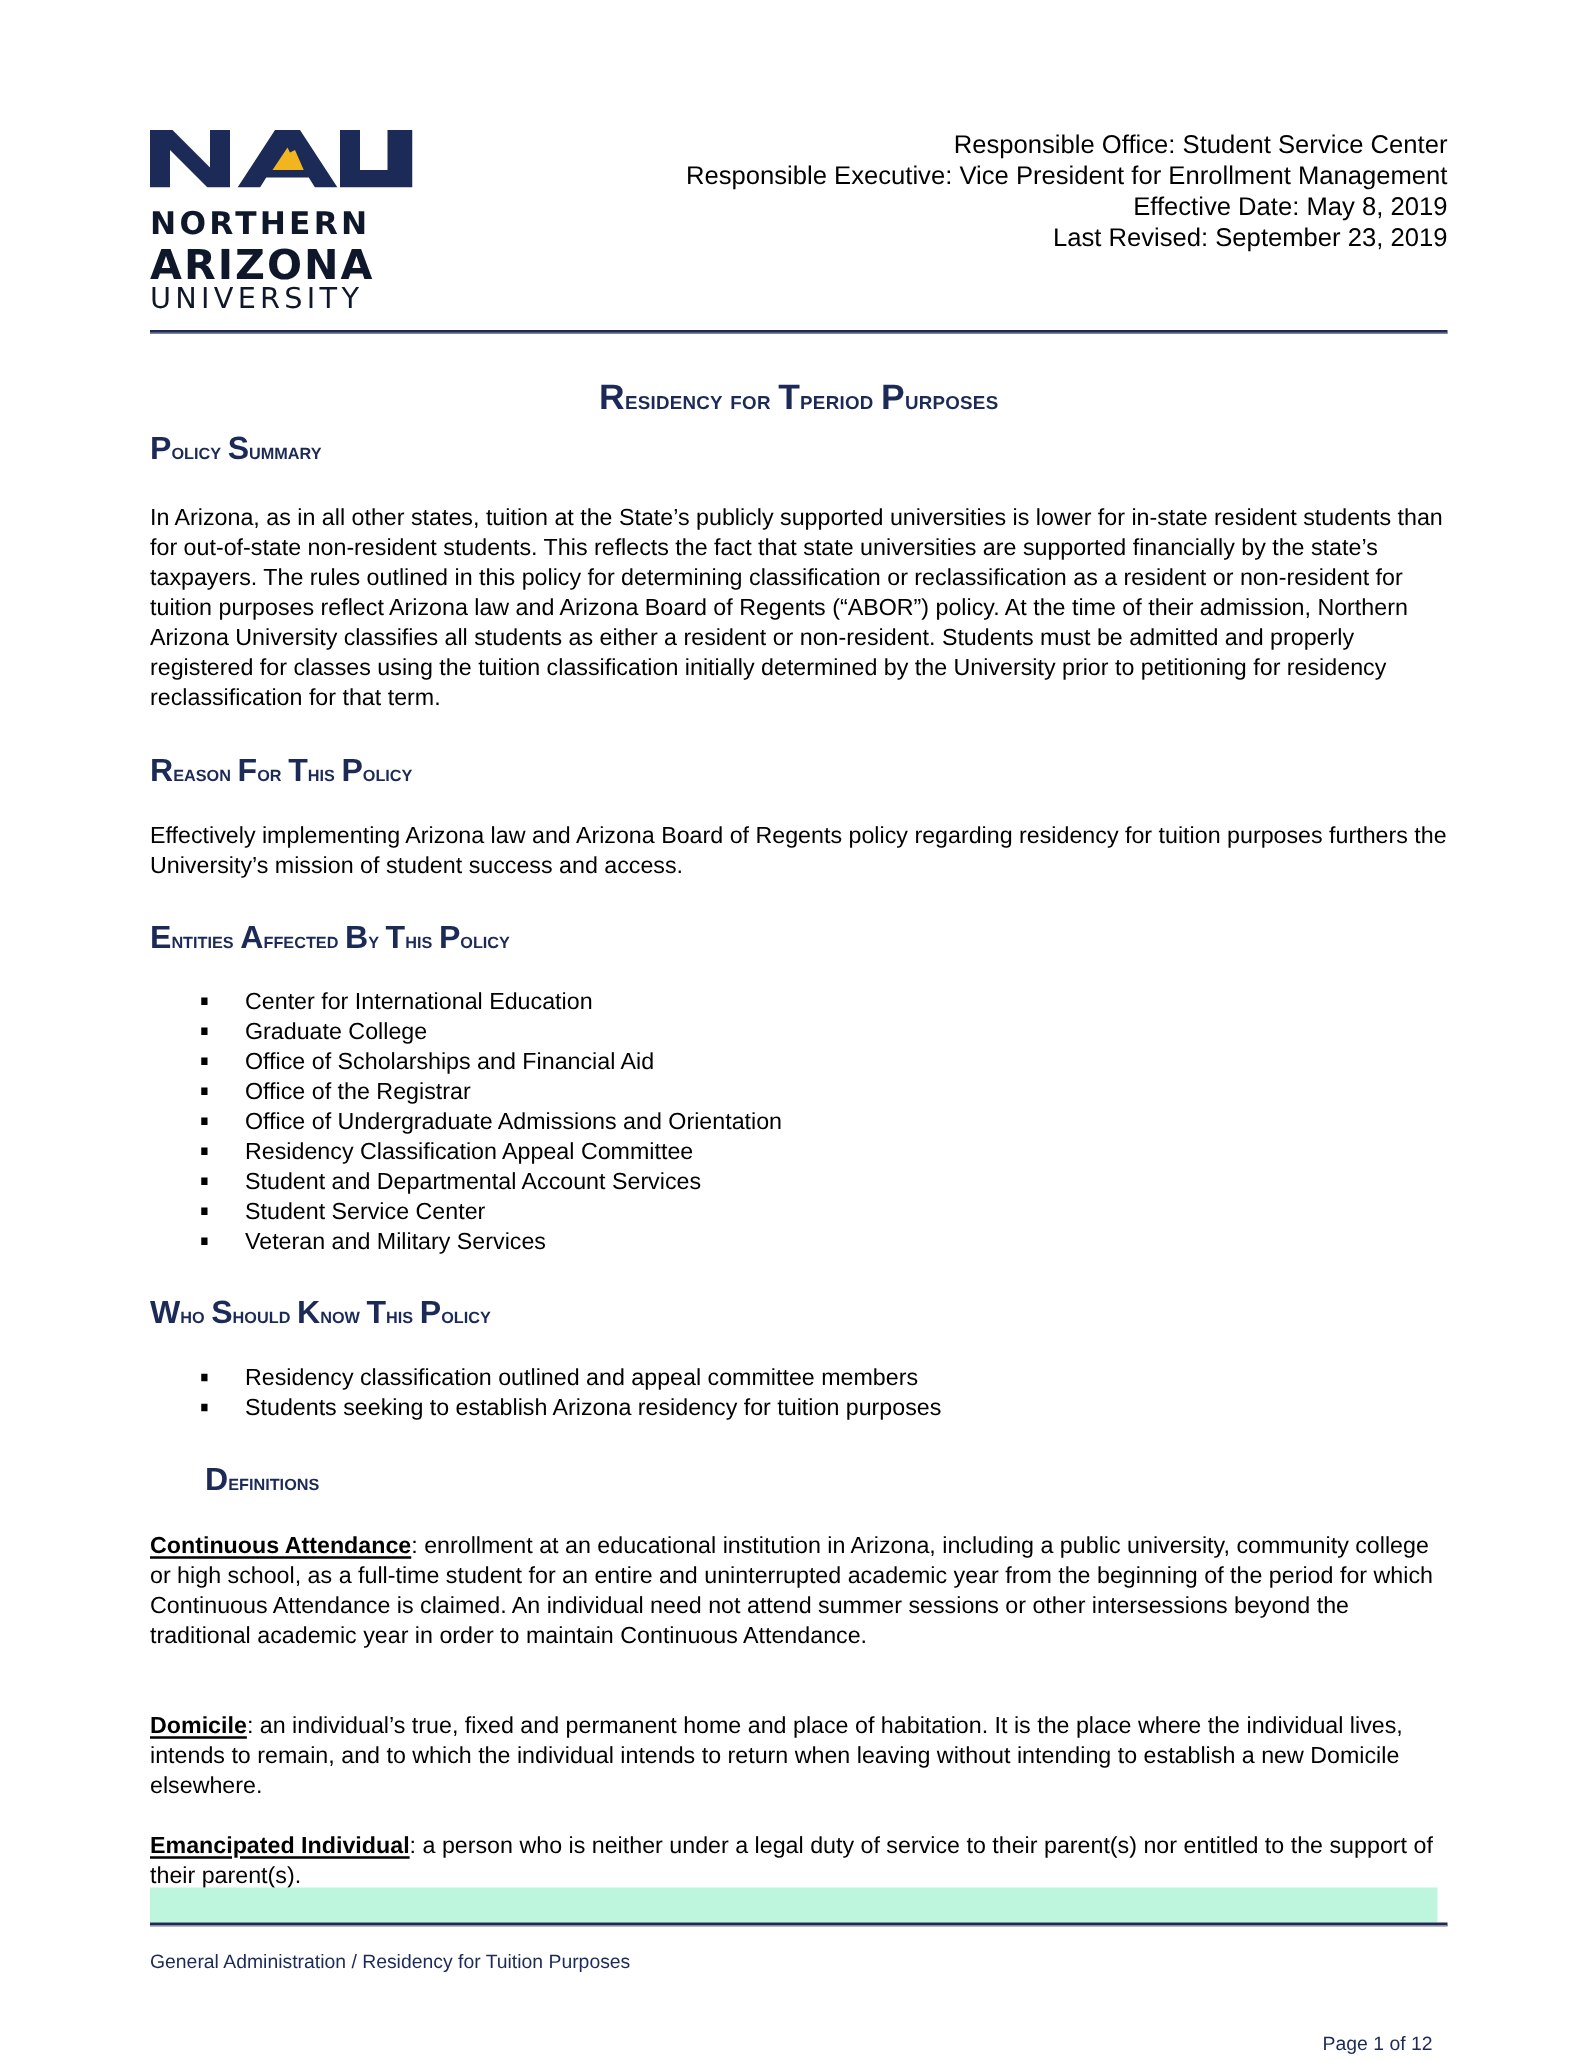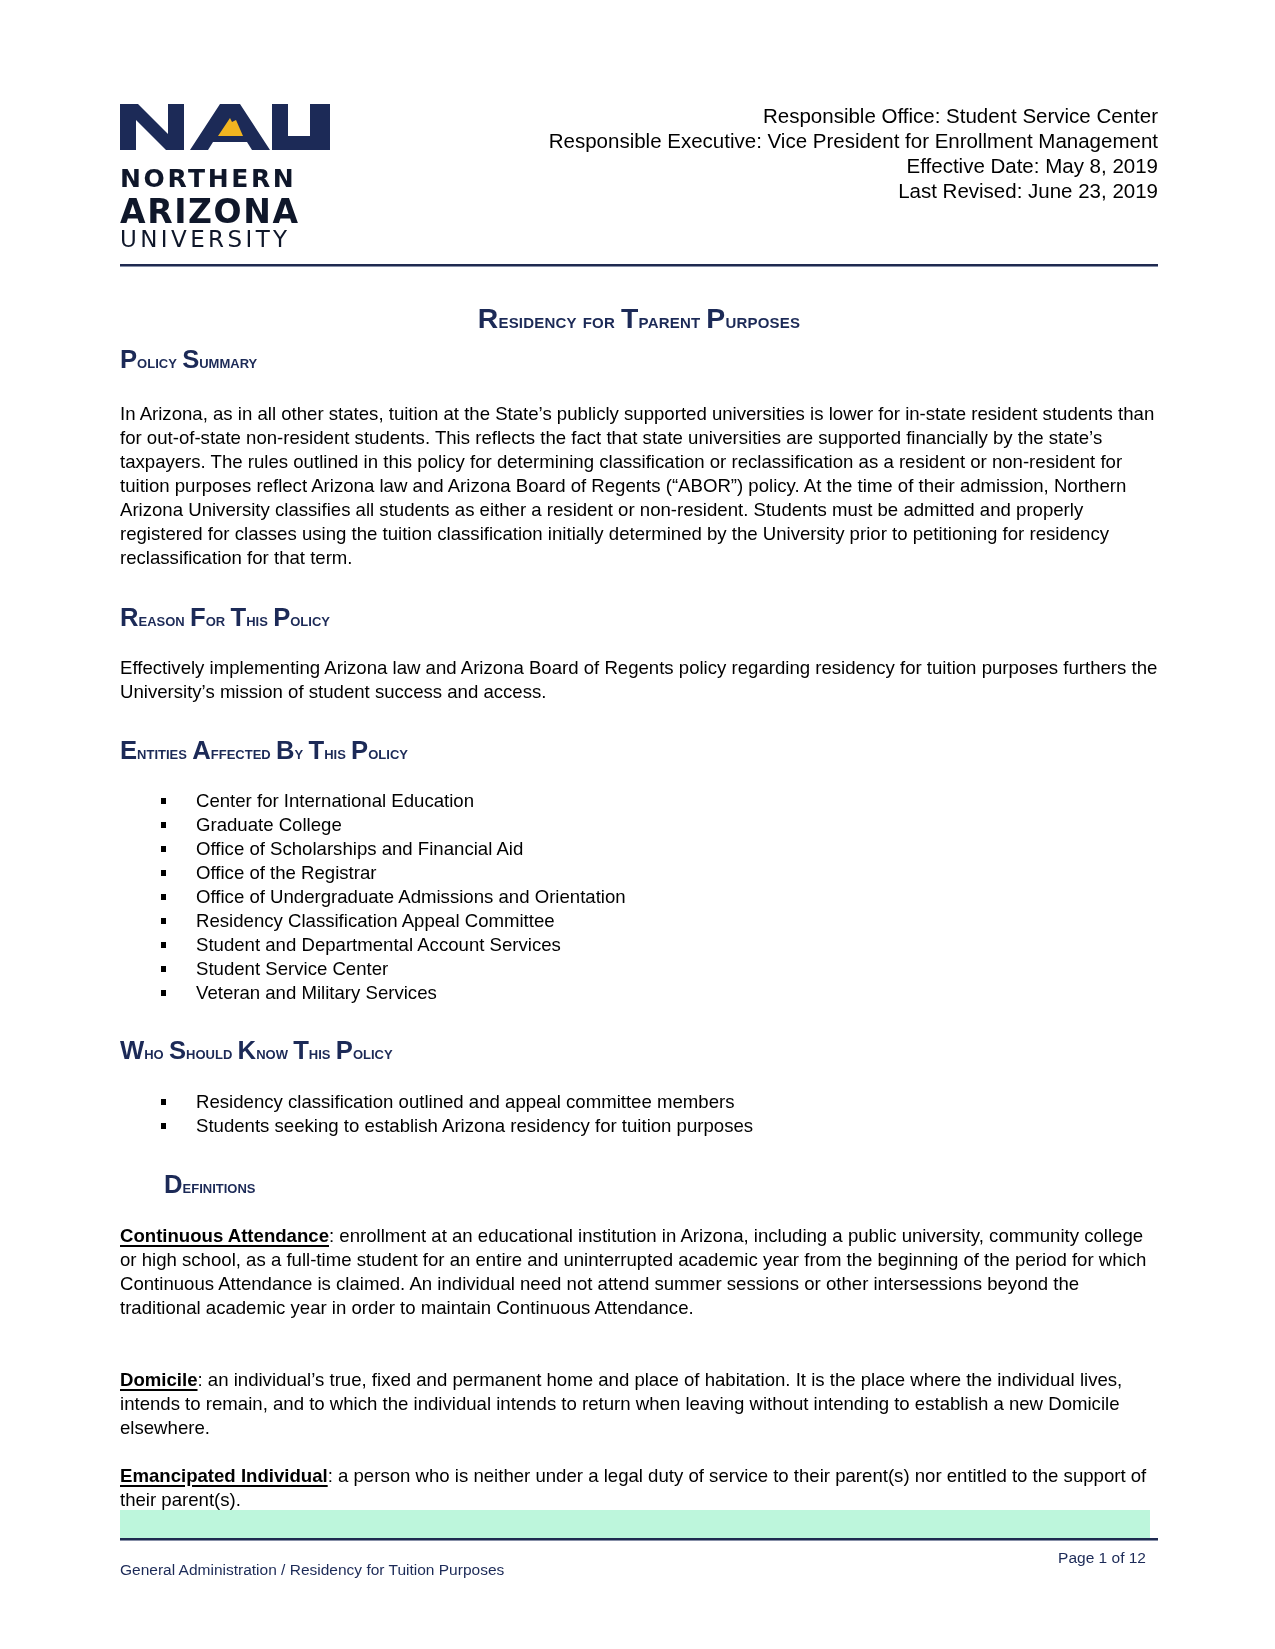--- a/index.html
+++ b/index.html
@@ -38,21 +38,21 @@
            font-size: 18.6px; line-height: 24px; }
   ul.bul li { position: relative; padding-left: 76px; white-space: nowrap; }
   ul.bul li .sq { position: absolute; left: 41px; top: 9px; width: 5px; height: 6px; background: #000; }
 
   .term { font-weight: bold; text-decoration: underline; text-decoration-thickness: 2px;
           text-underline-offset: 3px; }
 
   .band { left: 120px; top: 1510px; width: 1030px; height: 28px; background: #bdf6dc; }
 
   .footer-left { left: 120px; top: 1561px; font-size: 15.5px; color: #1c2a57; }
-  .footer-right { right: 129px; top: 1549px; font-size: 15.5px; color: #1c2a57; }
+  .footer-right { right: 129px; top: 1627px; font-size: 15.5px; color: #1c2a57; }
 </style>
 </head>
 <body>
 
 <div class="abs logo">
   <svg width="210" height="46" viewBox="0 0 210 46">
 
     <polygon points="0,0 18,0 48,30 48,0 64,0 64,46 46,46 16,16 16,46 0,46" fill="#1c2a57"></polygon>
 
     <polygon points="70,46 100,0 120,0 150,46 132,46 127,38 93,38 88,46" fill="#1c2a57"></polygon>
@@ -62,27 +62,27 @@
   </svg>
   <div class="logo-word logo-northern">NORTHERN</div>
   <div class="logo-word logo-arizona">ARIZONA</div>
   <div class="logo-word logo-university">UNIVERSITY</div>
 </div>
 
 <div class="abs meta">
   <div>Responsible Office: Student Service Center</div>
   <div>Responsible Executive: Vice President for Enrollment Management</div>
   <div>Effective Date: May 8, 2019</div>
-  <div>Last Revised: June 23, 2019</div>
+  <div>Last Revised: September 23, 2019</div>
 </div>
 
 <div class="abs rule" style="top:264px;"></div>
 
 <div class="abs doc-title">
-  <span class="big">R</span><span>esidency for </span><span class="big">T</span><span>parent </span><span class="big">P</span><span>urposes</span>
+  <span class="big">R</span><span>esidency for </span><span class="big">T</span><span>period </span><span class="big">P</span><span>urposes</span>
 </div>
 
 <h2 class="sec" style="top:345px;">
   <span class="big">P</span><span>olicy </span><span class="big">S</span><span>ummary</span>
 </h2>
 <div class="para" style="top:402px;">
   <p>In Arizona, as in all other states, tuition at the State’s publicly supported universities is lower for in-state resident students than for out-of-state non-resident students. This reflects the fact that state universities are supported financially by the state’s taxpayers. The rules outlined in this policy for determining classification or reclassification as a resident or non-resident for tuition purposes reflect Arizona law and Arizona Board of Regents (“ABOR”) policy. At the time of their admission, Northern Arizona University classifies all students as either a resident or non-resident. Students must be admitted and properly registered for classes using the tuition classification initially determined by the University prior to petitioning for residency reclassification for that term.</p>
 </div>
 
 <h2 class="sec" style="top:603px;">

